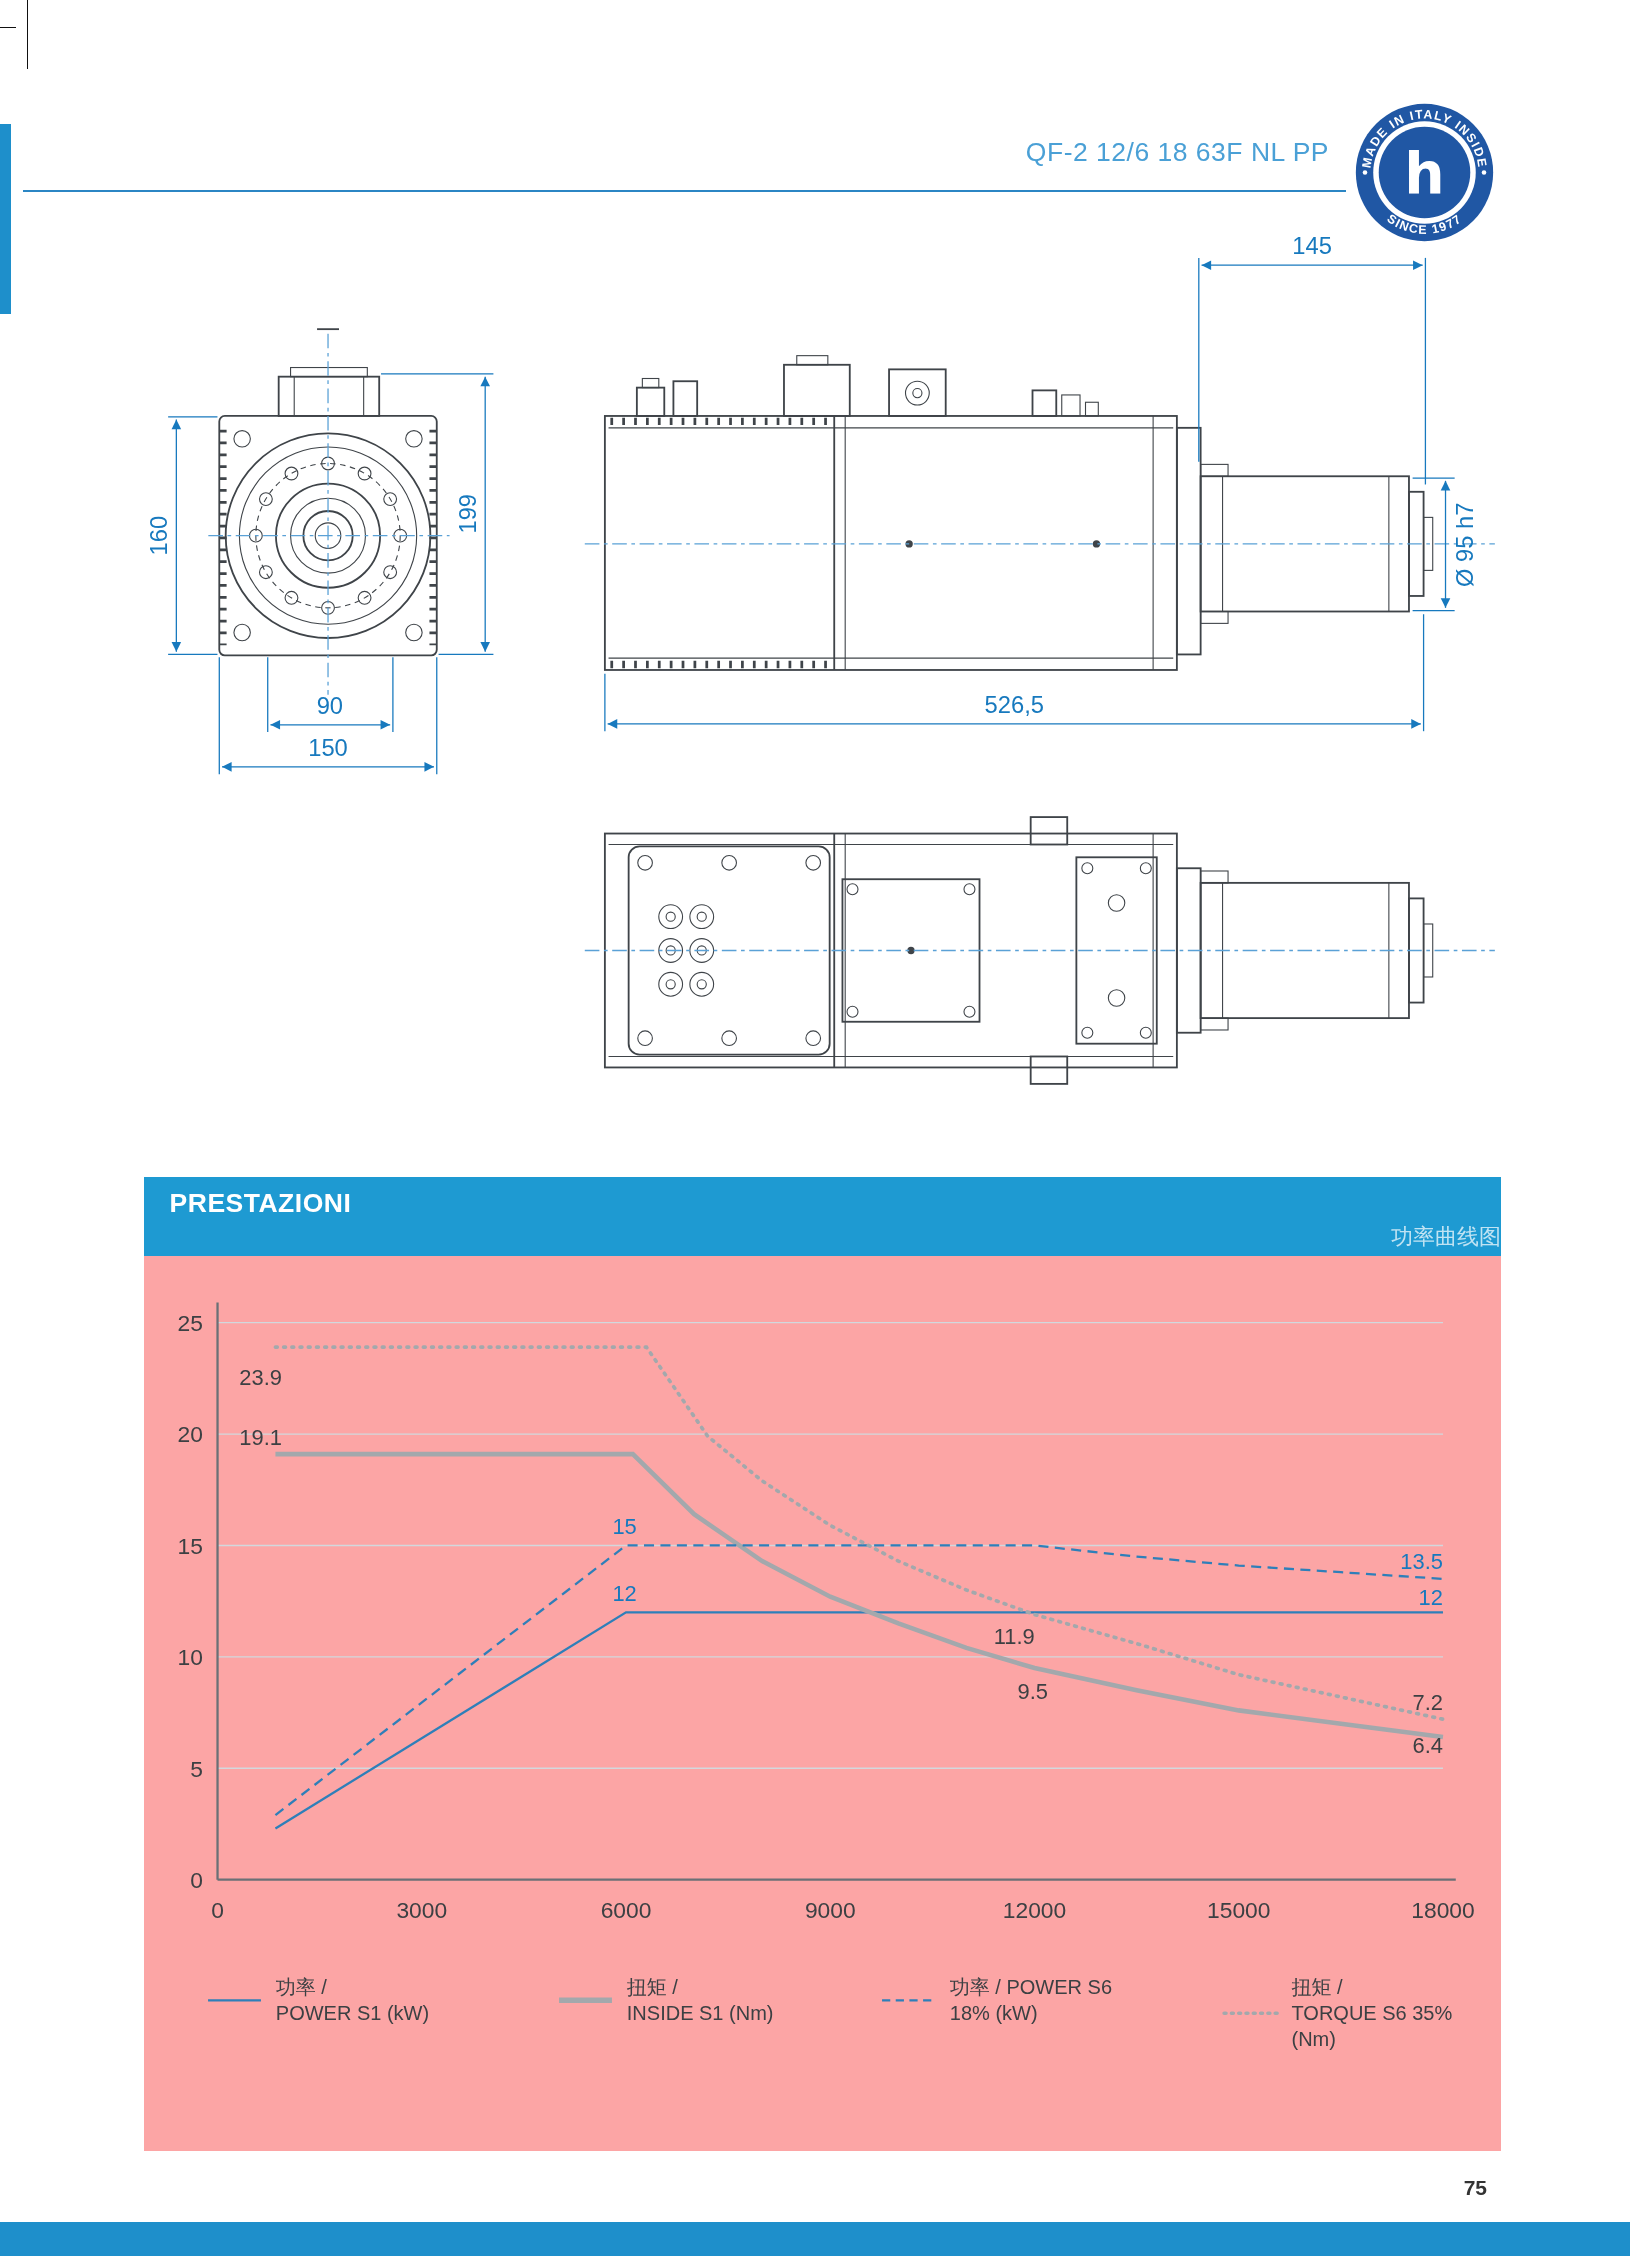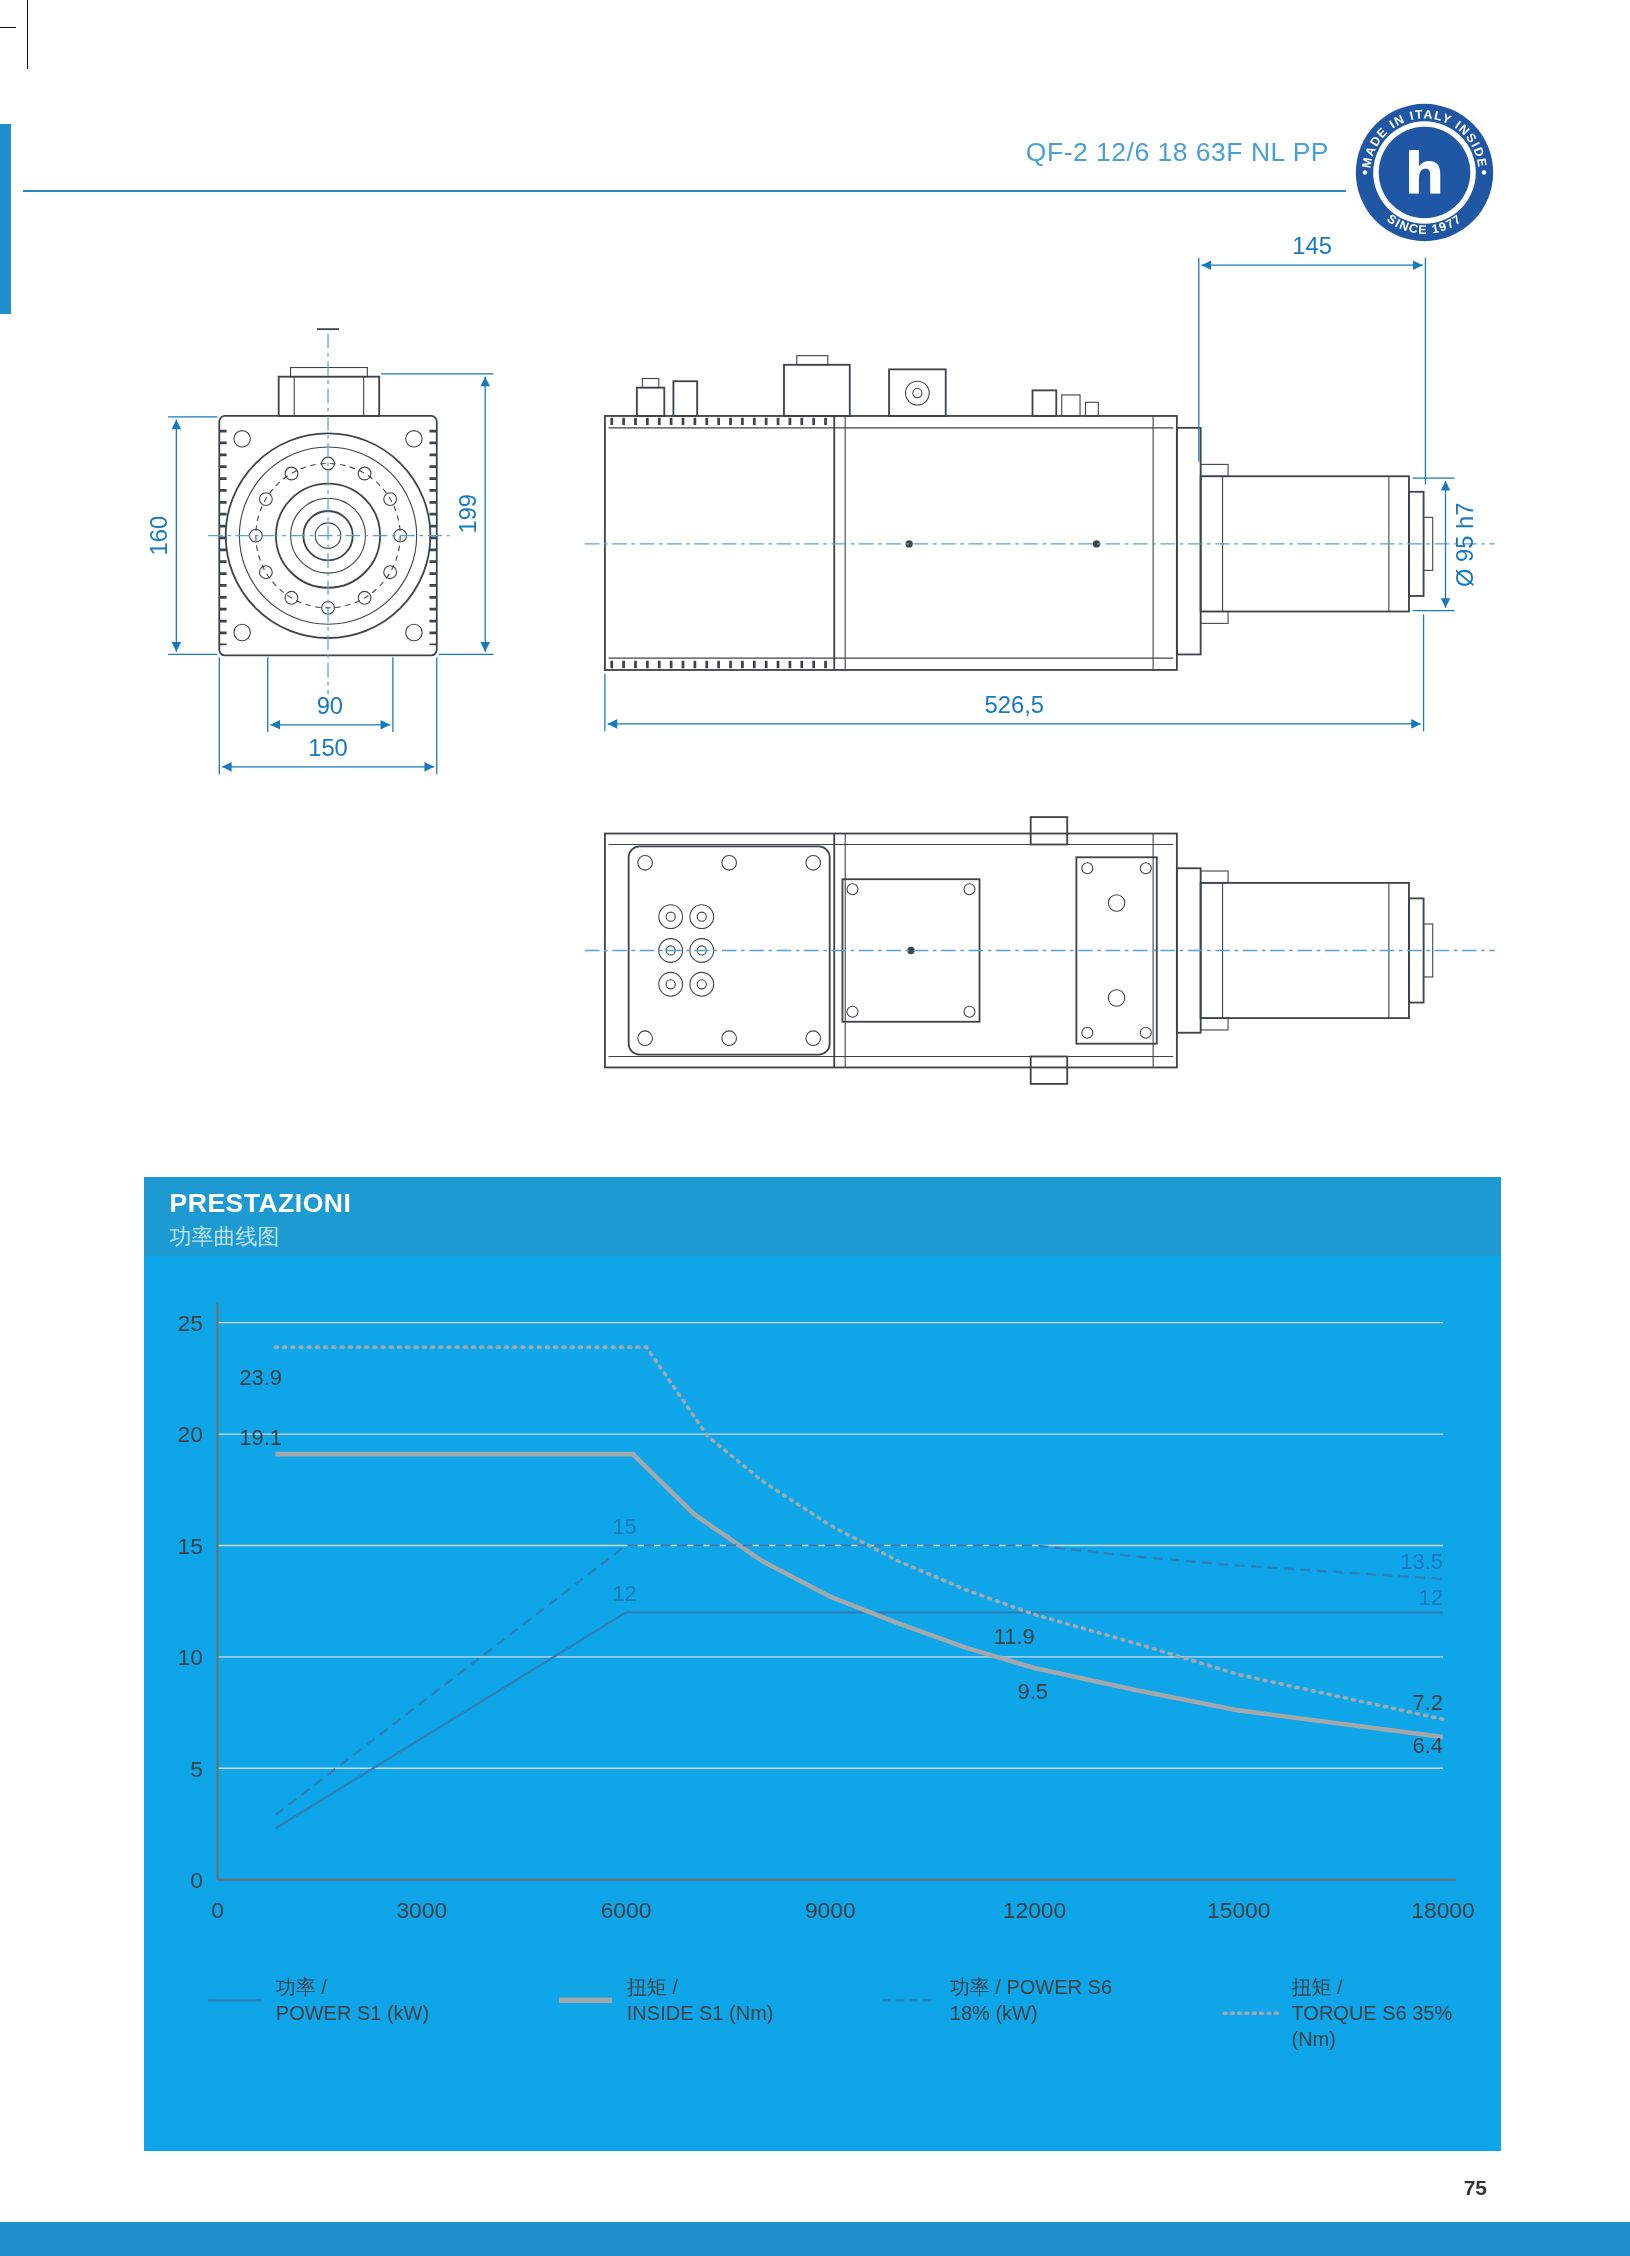--- a/index.html
+++ b/index.html
@@ -28,24 +28,24 @@
   .drawings-svg { position: absolute; left: 0; top: 0; width: 1631px; height: 1170px; }
   .outline { stroke: #3f4449; fill: none; stroke-width: 2; }
   .thin { stroke-width: 1.2; }
   .fins { stroke-width: 8; stroke-dasharray: 3 10; }
   .cl { stroke: #5aa1d6; stroke-width: 1.4; fill: none; stroke-dasharray: 16 5 4 5; }
   .dim { stroke: #1779be; stroke-width: 1.4; fill: none; }
   .dimtext { fill: #1779be; font-size: 26px; font-family: "Liberation Sans", sans-serif; text-anchor: middle; }
   .dot { fill: #3f4449; stroke: none; }
 
   
-  .perf-panel { position: absolute; left: 144px; top: 1177px; width: 1357px; height: 974px; background: #0ea5e9; overflow: hidden; }
+  .perf-panel { position: absolute; left: 144px; top: 1177px; width: 1357px; height: 974px; background: #fca5a5; overflow: hidden; }
   .perf-header { height: 79px; background: #1e9ad2; padding: 11px 0 0 25.6px; }
   .perf-title { color: #ffffff; font-size: 26.5px; font-weight: bold; letter-spacing: 0.5px; }
-  .perf-subtitle { color: rgba(255,255,255,.72); font-size: 22px; margin-top: 2.7px; }
+  .perf-subtitle { color: rgba(255,255,255,.72); font-size: 22px; margin-top: 2.7px; text-align: right; }
   #perf-chart { display: block; width: 1357px; height: 694px; }
   .grid { stroke: #d2d8dd; stroke-width: 1.5; }
   .axis { stroke: #6a7076; stroke-width: 2.5; fill: none; }
   .tick { font: 25px "Liberation Sans", sans-serif; fill: #3c4043; }
   .series { fill: none; }
   .solid-thin  { stroke-width: 2.5; }
   .solid-thick { stroke-width: 5; }
   .dashed { stroke-width: 2.5; stroke-dasharray: 11 7; }
   .dotted { stroke-width: 4; stroke-dasharray: 2 7; stroke-linecap: round; }
   .ann { font: 24px "Liberation Sans", sans-serif; }

